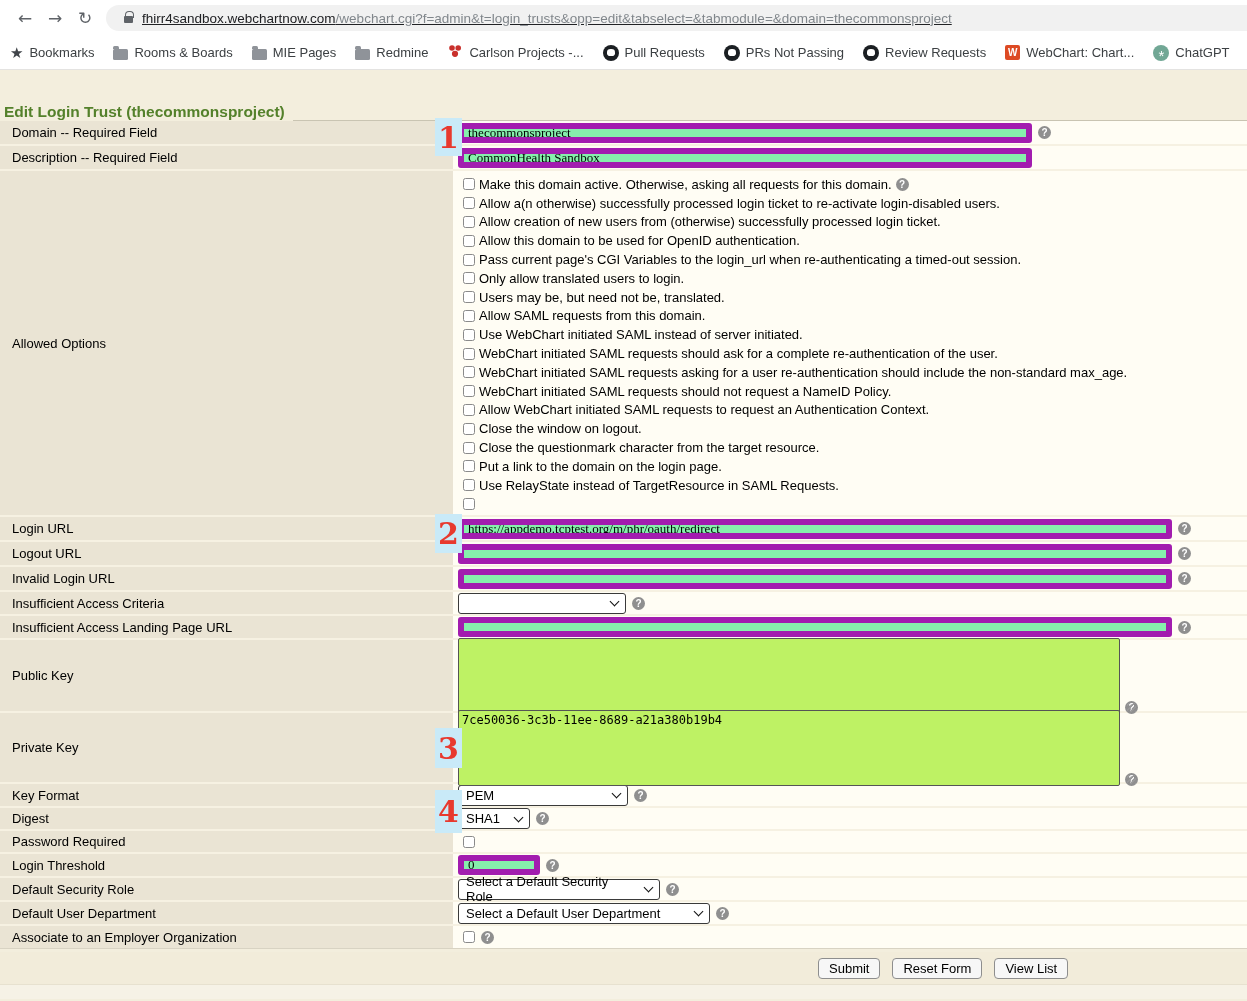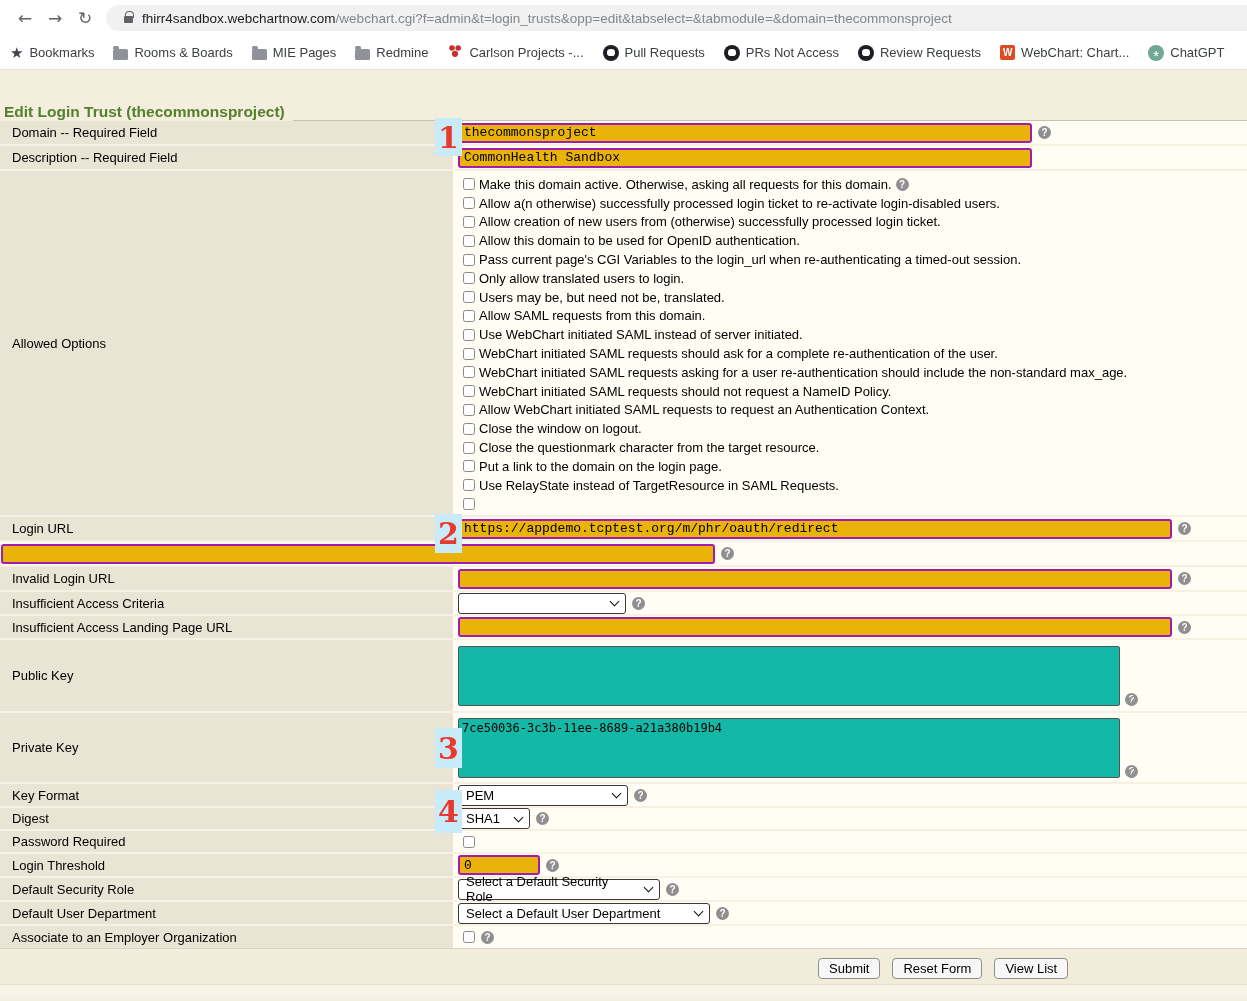--- a/index.html
+++ b/index.html
@@ -8,21 +8,21 @@
 
   
   .toolbar { height:36px; background:#fff; display:flex; align-items:center; padding-left:10px; }
   .nav-btn { font-family:"DejaVu Sans", sans-serif; font-size:17px; color:#5f6368;
     width:30px; text-align:center; cursor:default; }
   .url-bar { flex:1; height:26px; background:#f1f1f1; border-radius:14px; margin-left:6px;
     margin-right:-16px; display:flex; align-items:center; padding:0 14px; }
   .lock { width:9px; height:7px; background:#5f6368; border-radius:1px; position:relative; margin:3px 9px 0 4px; flex:0 0 auto; }
   .lock::before { content:""; position:absolute; top:-5px; left:1px; width:7px; height:6px;
     border:1.5px solid #5f6368; border-bottom:none; border-radius:4px 4px 0 0; }
-  .url-text { font-size:13.5px; color:#202124; white-space:nowrap; overflow:hidden; }
+  .url-text { font-size:13.5px; color:#202124; white-space:nowrap; overflow:hidden;text-decoration:underline; }
   .url-text .path { color:#80868b; }
 
   .bookmarks { height:34px; background:#fff; border-bottom:1px solid #e4e3e1;
     display:flex; align-items:center; padding-left:10px; gap:19px; white-space:nowrap; overflow:hidden; }
   .bm { display:flex; align-items:center; gap:6px; font-size:13px; color:#3c4043; flex:0 0 auto; }
   .ic-star { color:#41454a; font-size:15px; line-height:1; }
   .ic-folder { width:15px; height:11px; background:#8f9399; border-radius:1.5px; position:relative; margin-top:3px; }
   .ic-folder::before { content:""; position:absolute; top:-3px; left:0; width:6px; height:3px;
     background:#8f9399; border-radius:1.5px 1.5px 0 0; }
   .ic-gh { width:16px; height:16px; border-radius:50%; background:#1b1f23; position:relative; }
@@ -37,25 +37,25 @@
   .page { position:relative; height:931px; background:#f3eedd; padding-top:30px; }
   .ftitle { display:flex; align-items:flex-end; padding-left:4px; height:21px; }
   .ftitle b { color:#54812b; font-size:15.5px; font-weight:bold; white-space:nowrap; }
   .ftitle .rule { flex:1; height:0; border-top:1px solid #c9c4b2; margin:2px 0 0 8px; }
 
   .tbl { border-bottom:1px solid #d8d3c3; }
   .row { display:flex; border-bottom:2px solid #f6f1e2; background:#fffdf4; }
   .lab { flex:0 0 453px; background:#eae4d4; margin-right:4px; display:flex; align-items:center;
     padding-left:12px; font-size:13px; color:#000; }
   .val { flex:1; display:flex; align-items:center; gap:6px; padding-left:1px; }
-  input.txt { height:20px; border:2px solid #a21caf; border-radius:3px; background:#eab308;
-    font-family:Liberation Mono, monospace; font-size:13px; color:#000; padding:0 4px; }
+  input.txt { height:20px; border:6px solid #a21caf; border-radius:3px; background:#86efac;
+    font-family:Liberation Serif, serif; font-size:13px; color:#000; padding:0 4px; }
   .w-mid { width:574px; } .w-url { width:714px; } .w-sm { width:82px; }
-  textarea.ta { width:662px; height:60px; border:1px solid #555; border-radius:2px; resize:none;
-    font-family:"DejaVu Sans Mono", monospace; font-size:12px; padding:2px 3px; color:#000; background:#14b8a6; position:relative; }
+  textarea.ta { width:662px; height:76px; border:1px solid #555; border-radius:2px; resize:none;
+    font-family:"DejaVu Sans Mono", monospace; font-size:12px; padding:2px 3px; color:#000; background:#bef264; position:relative; }
   .ta-wrap { display:flex; align-items:flex-end; gap:5px; position:relative; }
   .grip { position:absolute; right:2px; bottom:2px; width:9px; height:9px;
     background:repeating-linear-gradient(315deg,#999 0 1px,transparent 1px 3.5px); }
   .sel { height:21px; border:1px solid #3a3a3a; border-radius:3px; background:#fff;
     display:flex; align-items:center; padding:0 7px; font-size:13px; gap:8px; }
   .chev { width:7px; height:7px; border-left:1.8px solid #111; border-bottom:1.8px solid #111;
     transform:rotate(-45deg); margin:-3px 0 0 auto; flex:0 0 auto; }
   .sel-blank{ width:168px; } .sel-pem{ width:170px; } .sel-sha{ width:72px; }
   .sel-role{ width:202px; } .sel-dept{ width:252px; }
   .cb { width:12px; height:12px; border:1px solid #8a8a8a; border-radius:2.5px; background:#fff;
@@ -114,21 +114,21 @@
           <circle cx="8" cy="10.8" r="3.1" fill="#c9302c"></circle>
         </svg></span>
     <span>Carlson Projects -...</span>
   </div>
   <div class="bm">
     <span class="ic-gh"></span>
     <span>Pull Requests</span>
   </div>
   <div class="bm">
     <span class="ic-gh"></span>
-    <span>PRs Not Access</span>
+    <span>PRs Not Passing</span>
   </div>
   <div class="bm">
     <span class="ic-gh"></span>
     <span>Review Requests</span>
   </div>
   <div class="bm">
     <span class="ic-wc">W</span>
     <span>WebChart: Chart...</span>
   </div>
   <div class="bm">
@@ -242,20 +242,21 @@
 
     <div class="row" style="height:25px">
       <div class="lab">Login URL</div>
       <div class="val">
         <input class="txt w-url" value="https://appdemo.tcptest.org/m/phr/oauth/redirect" style="">
         <span class="help">?</span>
       </div>
     </div>
 
     <div class="row" style="height:25px">
+      <div class="lab">Logout URL</div>
       <div class="val">
         <input class="txt w-url" value="" style="">
         <span class="help">?</span>
       </div>
     </div>
 
     <div class="row" style="height:25px">
       <div class="lab">Invalid Login URL</div>
       <div class="val">
         <input class="txt w-url" value="" style="">

